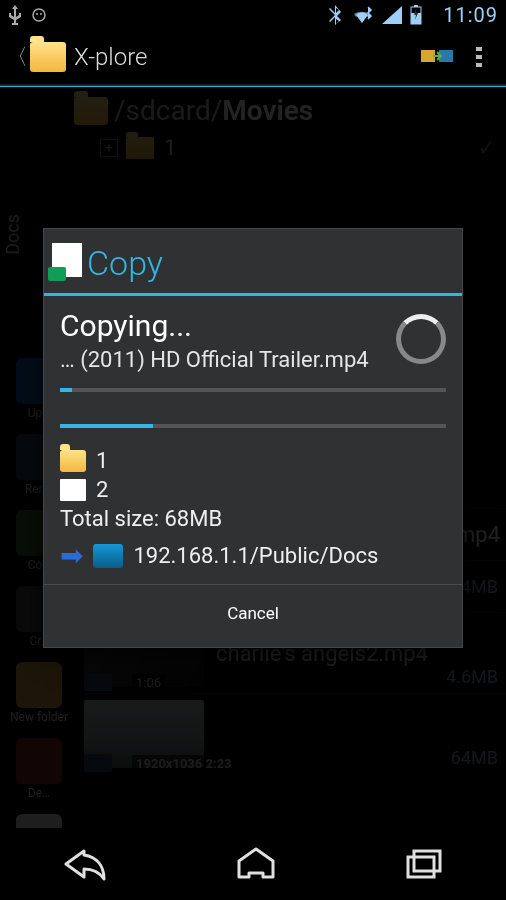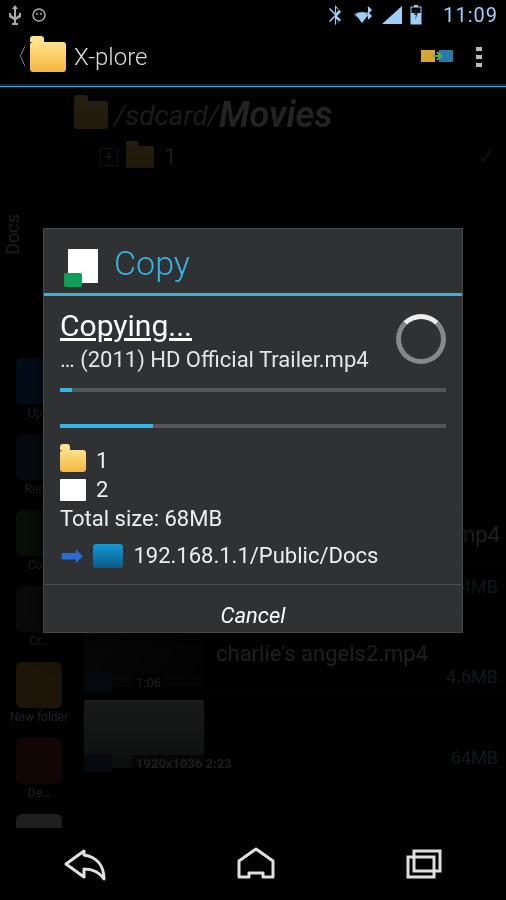--- a/index.html
+++ b/index.html
@@ -23,24 +23,24 @@
     content:""; position:absolute; left:0; right:0; bottom:-3px; height:1px; background:#33b5e5;
   }
   .actionbar .back-caret { color:#999; font-size:22px; margin-right:2px; }
   .actionbar .folder-ico { width:36px; height:30px; margin-right:8px; }
   .actionbar .title { color:#dddddd; font-size:24px; font-weight:300; }
   .actionbar .spacer { flex:1; }
   .ab-icon { width:42px; display:flex; justify-content:center; }
 
   
   .bg { position: absolute; top:88px; left:0; right:0; bottom:72px; overflow:hidden; filter: brightness(0.35); }
-  .path-row { display:flex; align-items:center; padding:6px 0 6px 74px;font-style:italic; }
+  .path-row { display:flex; align-items:center; padding:6px 0 6px 74px; }
   .path-row .folder-ico { width:34px; height:28px; margin-right:6px; }
   .path1 { color:#bbb; font-size:28px; }
-  .path2 { color:#fff; font-size:36px; font-weight:600;text-align:center; }
+  .path2 { color:#fff; font-size:28px; font-weight:600;text-align:center; }
 
   .treerow { display:flex; align-items:center; padding:2px 0 2px 100px; color:#ccc; font-size:22px; }
   .treerow .plus { width:18px; height:18px; border:1px solid #777; color:#aaa; font-size:14px; display:flex; align-items:center; justify-content:center; margin-right:8px; }
   .treerow .sfolder { width:28px; height:22px; margin-right:10px; background:linear-gradient(#f7d36b,#e0a83a); border-radius:2px; position:relative; }
   .treerow .sfolder::before{content:"";position:absolute;top:-5px;left:0;width:12px;height:5px;background:#f7d36b;border-radius:2px 2px 0 0;}
   .treerow .check { margin-left:auto; margin-right:10px; color:#777; font-size:22px; }
 
   .docstab { position:absolute; left:0; top:120px; writing-mode:vertical-rl; transform:rotate(180deg); color:#ccc; font-size:18px; padding:6px 2px; }
 
   .sidebtns { position:absolute; left:8px; top:270px; display:flex; flex-direction:column; gap:14px; width:62px; }
@@ -55,45 +55,45 @@
   .fmeta { position:absolute; right:8px; color:#7fa8c4; font-size:18px; }
   .flabel { position:absolute; left:0; bottom:2px; display:flex; align-items:center; gap:20px; }
   .flabel .film { width:28px; height:18px; background:#314a63; border-radius:2px; }
   .flabel span { background:rgba(0,0,0,.6); color:#ccc; font-size:13px; padding:1px 4px; }
 
   
   .scrim { position:absolute; top:88px; left:0; right:0; bottom:72px; background:rgba(0,0,0,.60); display:flex; align-items:flex-start; justify-content:center; padding-top:140px; }
   .dialog {
     width: 420px; background:#2f3133; border:1px solid #44474a; box-shadow:0 6px 24px rgba(0,0,0,.7);
   }
-  .dlg-title { display:flex; align-items:flex-end; padding:14px 24px 10px; gap:16px; }
+  .dlg-title { display:flex; align-items:flex-start; padding:14px 8px 10px; gap:5px; }
   .dlg-title .ttxt { color:#33b5e5; font-size:34px; font-weight:300; }
   .dlg-title .doc-ico { width:30px; height:34px; background:#fff; position:relative; }
   .dlg-title .doc-ico::after{content:"";position:absolute;left:-4px;bottom:-4px;width:18px;height:14px;background:#0f9d58;border-radius:2px;}
   .dlg-hr { height:3px; background:#33b5e5; margin:0 0 12px; }
 
   .dlg-body { padding:0 16px 12px; color:#eee; }
-  .dlg-h { font-size:30px; color:#fff; margin-bottom:4px;text-decoration:underline; }
+  .dlg-h { font-size:30px; color:#fff; margin-bottom:4px; }
   .dlg-fn { font-size:22px; color:#e5e5e5; white-space:nowrap; overflow:hidden; text-overflow:ellipsis; max-width:310px; }
   .dlg-top { display:flex; align-items:flex-start; }
   .spinner { width:50px; height:50px; border:5px solid #888; border-top-color:#eee; border-radius:50%; margin-left:auto; animation:spin 1s linear infinite; margin-top:6px; }
   @keyframes spin { to { transform:rotate(360deg);} }
 
   .ptrack { height:4px; background:#555; margin-top:16px; position:relative; }
   .pfill { position:absolute; left:0; top:0; bottom:0; background:#33b5e5; }
 
   .countrow { display:flex; align-items:center; margin-top:20px; gap:10px; font-size:22px; }
   .countrow .folder-ico, .countrow .page-ico { width:26px; height:22px; }
   .page-ico { background:#fff; border-radius:1px; }
   .totals { font-size:22px; margin-top:4px; }
   .destrow { display:flex; align-items:center; gap:10px; margin-top:8px; font-size:22px; }
   .destrow .arrow { color:#2a6bd4; font-size:28px; }
   .destrow .mon { width:30px; height:24px; background:linear-gradient(#1597d6,#0a5c87); border-radius:3px; position:relative; }
 
-  .dlg-ftr { border-top:1px solid #4a4d50; text-align:center; padding:18px 0 4px; color:#fff; font-size:22px;font-style:italic; }
+  .dlg-ftr { border-top:1px solid #4a4d50; text-align:center; padding:18px 0 24px; color:#fff; font-size:17px; }
 
   
   .navbar { position:absolute; left:0; right:0; bottom:0; height:72px; background:#000; display:flex; align-items:center; justify-content:space-around; }
   .navbar svg { fill:none; stroke:#e0e0e0; stroke-width:3; }
 
   .folder-ico { background:linear-gradient(#ffe28a,#f4b63f); border-radius:3px; position:relative; display:inline-block; }
   .folder-ico::before{content:"";position:absolute;top:-6px;left:0;width:40%;height:6px;background:#ffe28a;border-radius:3px 3px 0 0;}
 </style>
 </head>
 <body>

